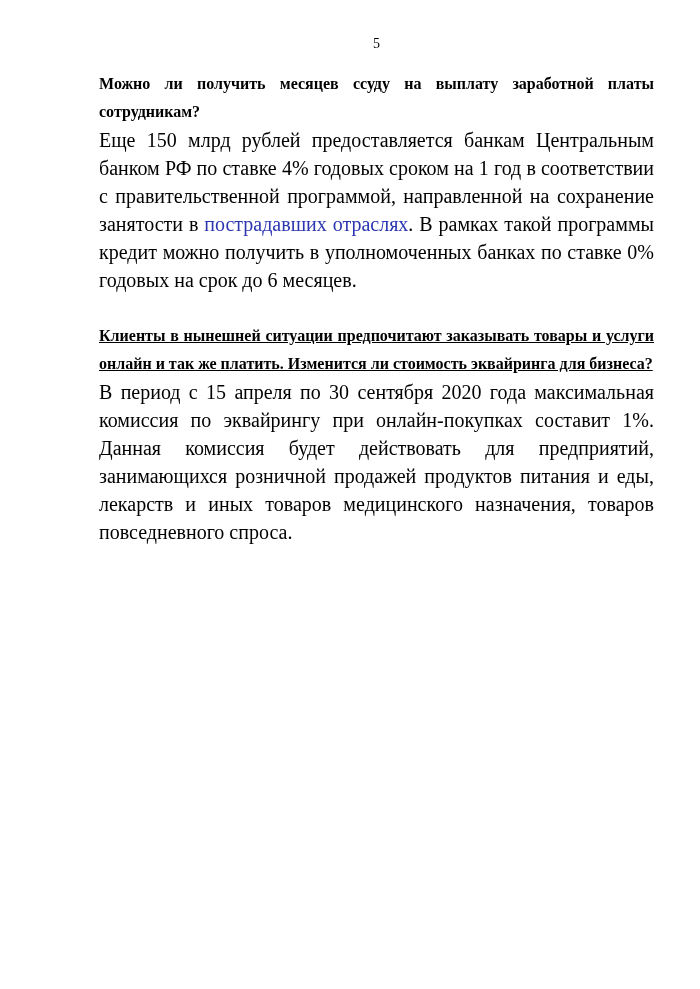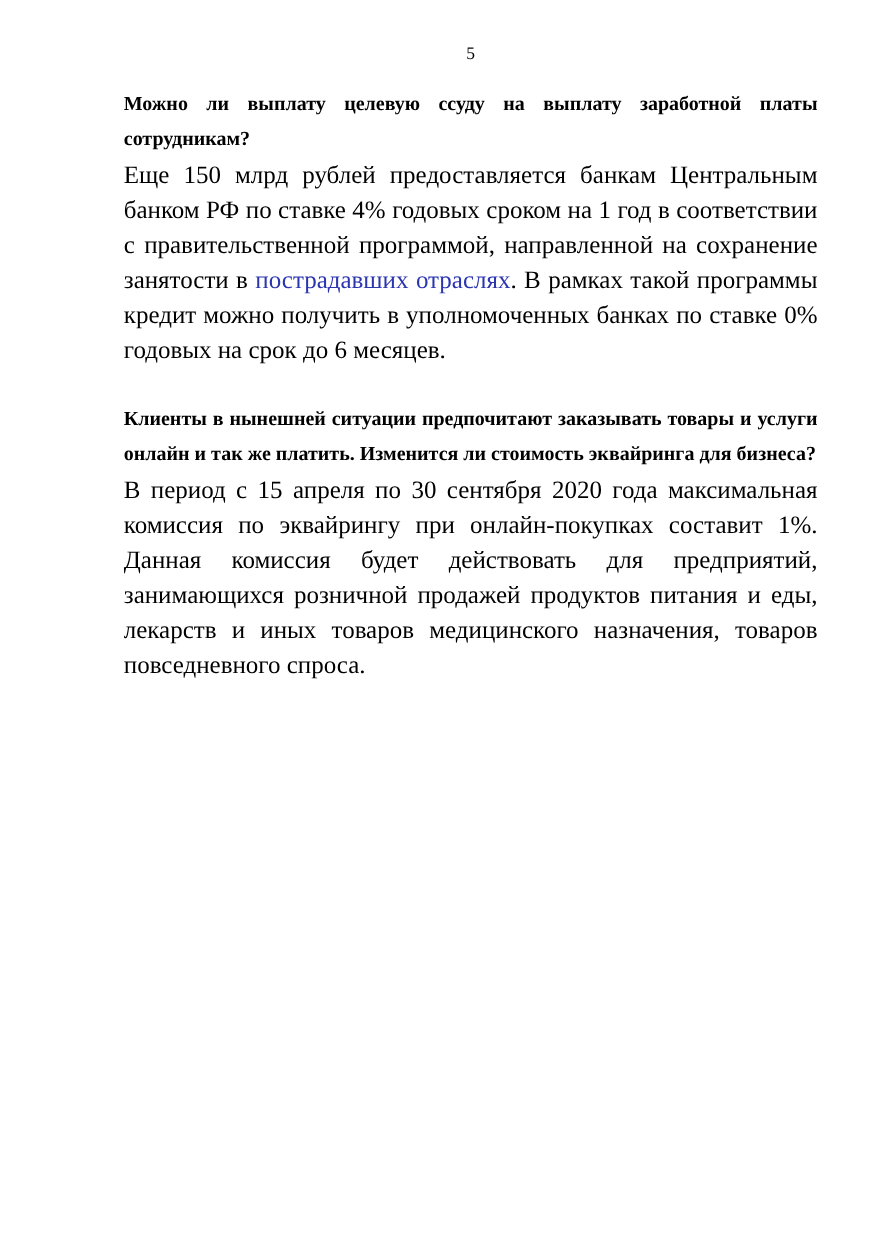--- a/index.html
+++ b/index.html
@@ -32,41 +32,42 @@
   }
   .doc-heading {
     font-size: 16px;
     font-weight: 700;
     line-height: 28px;
     text-align: justify;
     margin: 18px 0 0 0;
   }
   .doc-heading.second {
     margin-top: 28px; 
+    text-decoration: underline;
   }
   .doc-paragraph {
     font-size: 20px;
     line-height: 28px;
     text-align: justify;
     margin: 0;
   }
   .doc-link {
     color: var(--link-color);
     text-decoration: none;
     cursor: pointer;
   }
 </style>
 </head>
 <body>
 
 <div class="page">
 
   <div class="page-number">5</div>
 
-  <div class="doc-heading">Можно ли выплату целевую ссуду на выплату заработной платы сотрудникам?</div>
+  <div class="doc-heading">Можно ли получить месяцев ссуду на выплату заработной платы сотрудникам?</div>
 
   <p class="doc-paragraph"><span>Еще 150 млрд рублей предоставляется банкам Центральным банком РФ по ставке 4% годовых сроком на 1 год в соответствии с правительственной программой, направленной на сохранение занятости в </span><a class="doc-link">пострадавших отраслях</a><span>. В рамках такой программы кредит можно получить в уполномоченных банках по ставке 0% годовых на срок до 6 месяцев.</span></p>
 
   <div class="doc-heading second">Клиенты в нынешней ситуации предпочитают заказывать товары и услуги онлайн и так же платить. Изменится ли стоимость эквайринга для бизнеса?</div>
 
   <p class="doc-paragraph">В период с 15 апреля по 30 сентября 2020 года максимальная комиссия по эквайрингу при онлайн-покупках составит 1%. Данная комиссия будет действовать для предприятий, занимающихся розничной продажей продуктов питания и еды, лекарств и иных товаров медицинского назначения, товаров повседневного спроса.</p>
 
 </div>
 
 </body></html>

